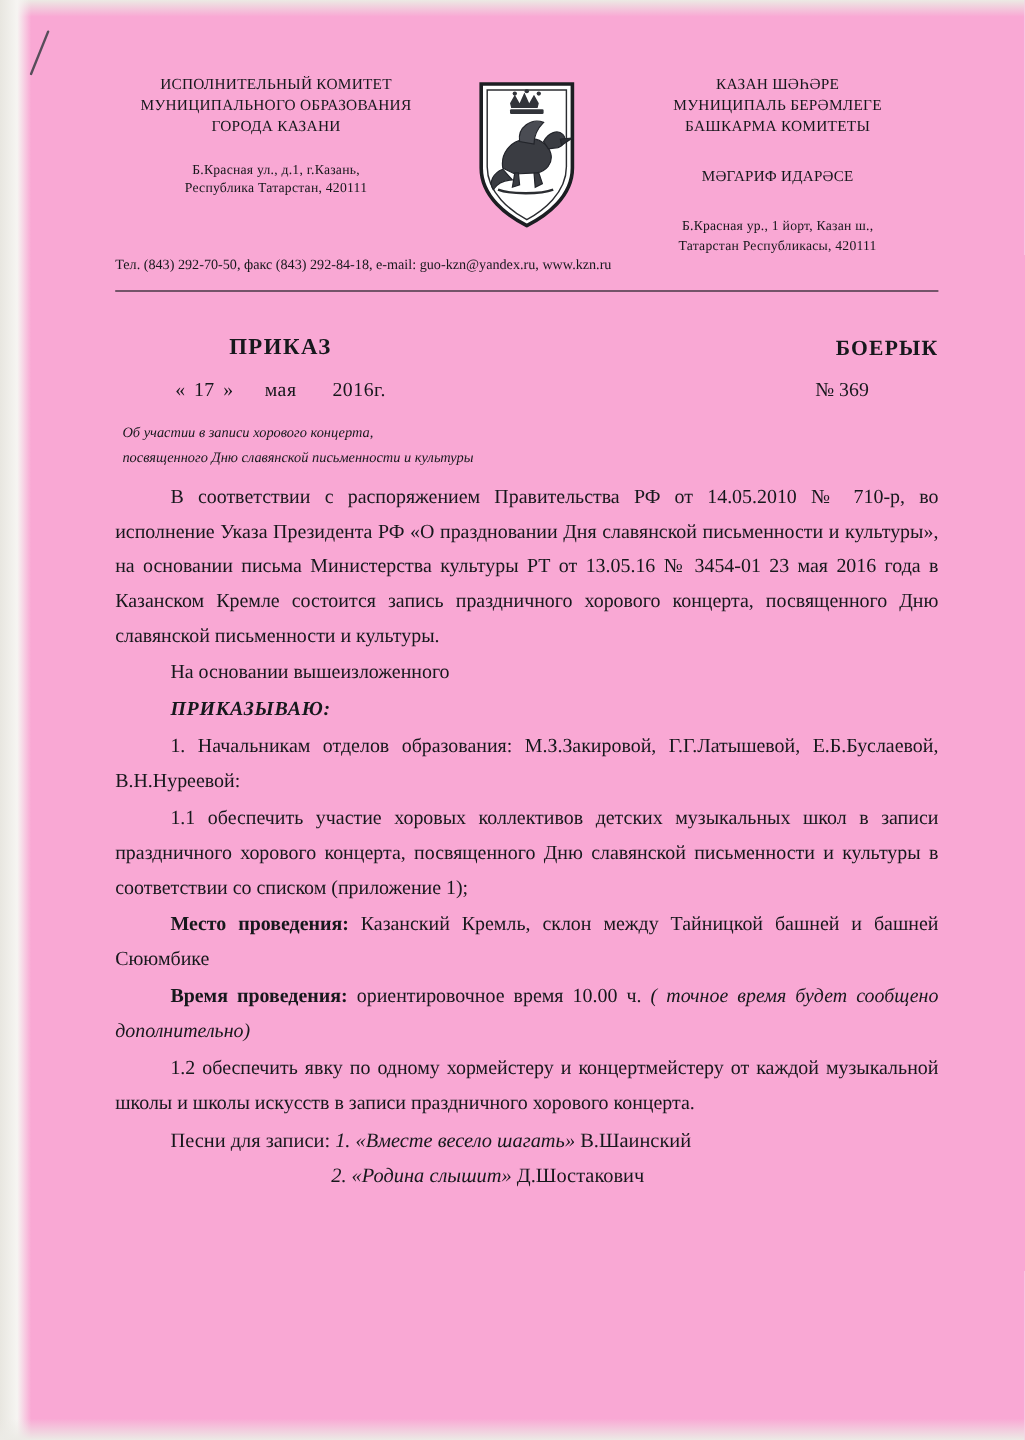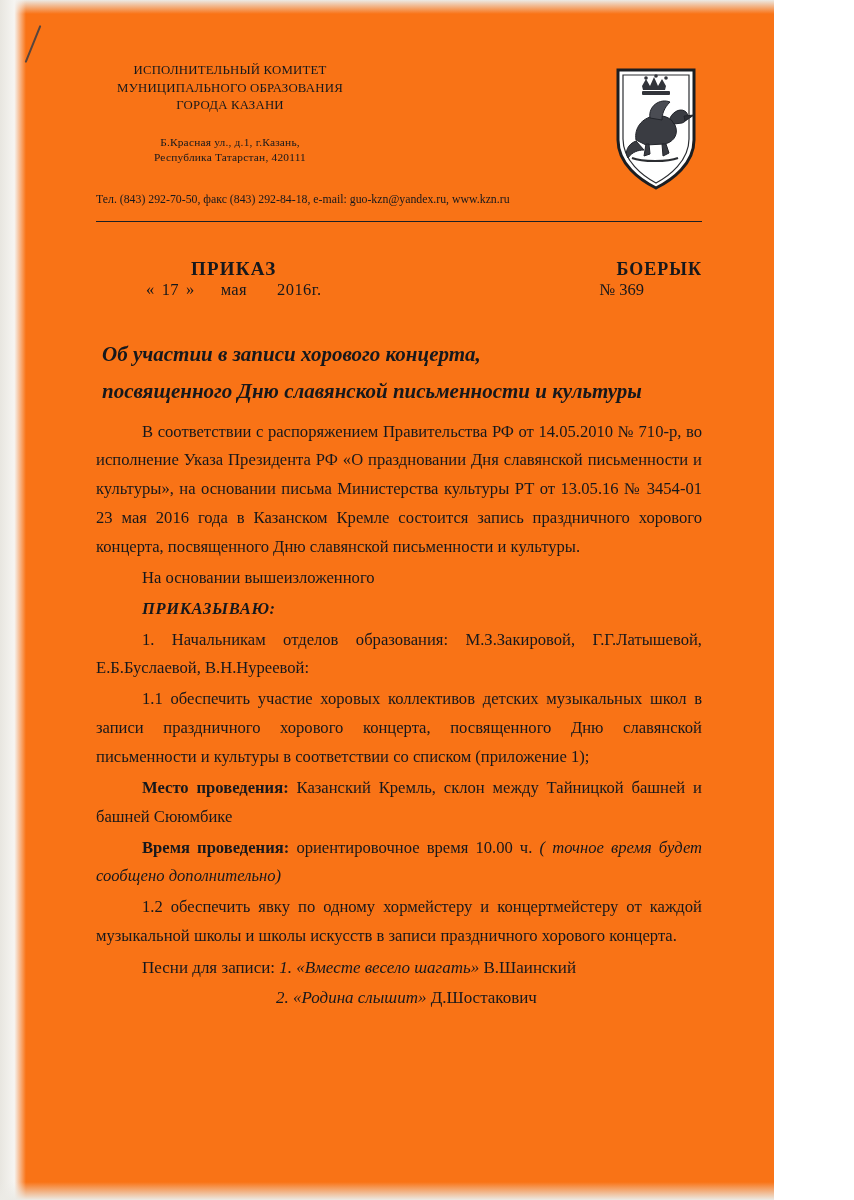--- a/index.html
+++ b/index.html
@@ -6,24 +6,24 @@
     margin: 0;
     padding: 0;
     background: #ffffff;
   }
   body {
     font-family: "Liberation Serif", serif;
     color: #16181c;
   }
   .page {
     position: relative;
-    width: 774px;
+    width: 854px;
     height: 1200px;
     overflow: hidden;
-    background: #f97316;
+    background: #f9a8d4;
   }
   
   .scan-edge-left {
     position: absolute;
     top: 0; left: 0;
     width: 26px; height: 100%;
     background: linear-gradient(to right, #e8e6e0 0%, #f6f5f2 55%, rgba(255,255,255,0) 100%);
     pointer-events: none;
   }
   .scan-edge-top {
@@ -125,43 +125,44 @@
     letter-spacing: 1.2px;
     margin-left: 95px;
   }
   .title-tt {
     font-weight: bold;
     font-size: 18px;
     letter-spacing: 1px;
     margin-top: 13px;
   }
   .daterow {
+    margin-top: 14px;
     display: flex;
     justify-content: space-between;
     align-items: baseline;
   }
   .datebits {
     margin-left: 50px;
     font-size: 16.5px;
     letter-spacing: .4px;
   }
   .datebits .day { padding: 0 7px; }
   .datebits .month { padding-left: 26px; }
   .datebits .year { padding-left: 30px; }
   .docnum {
     font-size: 16.5px;
     margin-right: 58px;
   }
 
   
   .subject {
-    margin-top: 36px;
-    font-weight: bold;
+    margin-top: 15px;
+    font-weight: normal;
     font-style: italic;
-    font-size: 21px;
+    font-size: 12px;
     line-height: 1.75;
     padding-left: 6px;
   }
 
   
   .body-block { margin-top: 8px; }
   p.para {
     margin: 0 0 2px 0;
     font-size: 16.6px;
     line-height: 1.74;
@@ -238,20 +239,32 @@
             <path d="M24 75 C16 78 12 86 16 92 C20 86 26 84 32 84 Z"></path>
 
             <path d="M34 78 l-2 12 6 -2 -1 -10 Z"></path>
             <path d="M50 78 l1 12 6 -3 -3 -9 Z"></path>
           </g>
 
           <path d="M20 92 C30 96 56 96 66 92" stroke="#2b2d31" stroke-width="2" fill="none"></path>
         </svg>
       </div>
 
+      <div class="lh-col right">
+        <div class="lh-org">
+          <div>КАЗАН ШӘҺӘРЕ</div>
+          <div>МУНИЦИПАЛЬ БЕРӘМЛЕГЕ</div>
+          <div>БАШКАРМА КОМИТЕТЫ</div>
+        </div>
+        <div class="lh-dept">МӘГАРИФ ИДАРӘСЕ</div>
+        <div class="lh-addr">
+          <div>Б.Красная ур., 1 йорт, Казан ш.,</div>
+          <div>Татарстан Республикасы, 420111</div>
+        </div>
+      </div>
     </div>
 
     <div class="contact-wrap">
       <div class="contact-text">Тел. (843) 292-70-50, факс (843) 292-84-18, e-mail: guo-kzn@yandex.ru, www.kzn.ru</div>
       <hr class="contact-rule">
     </div>
 
     <div class="titles">
       <div class="title-ru">ПРИКАЗ</div>
       <div class="title-tt">БОЕРЫК</div>

